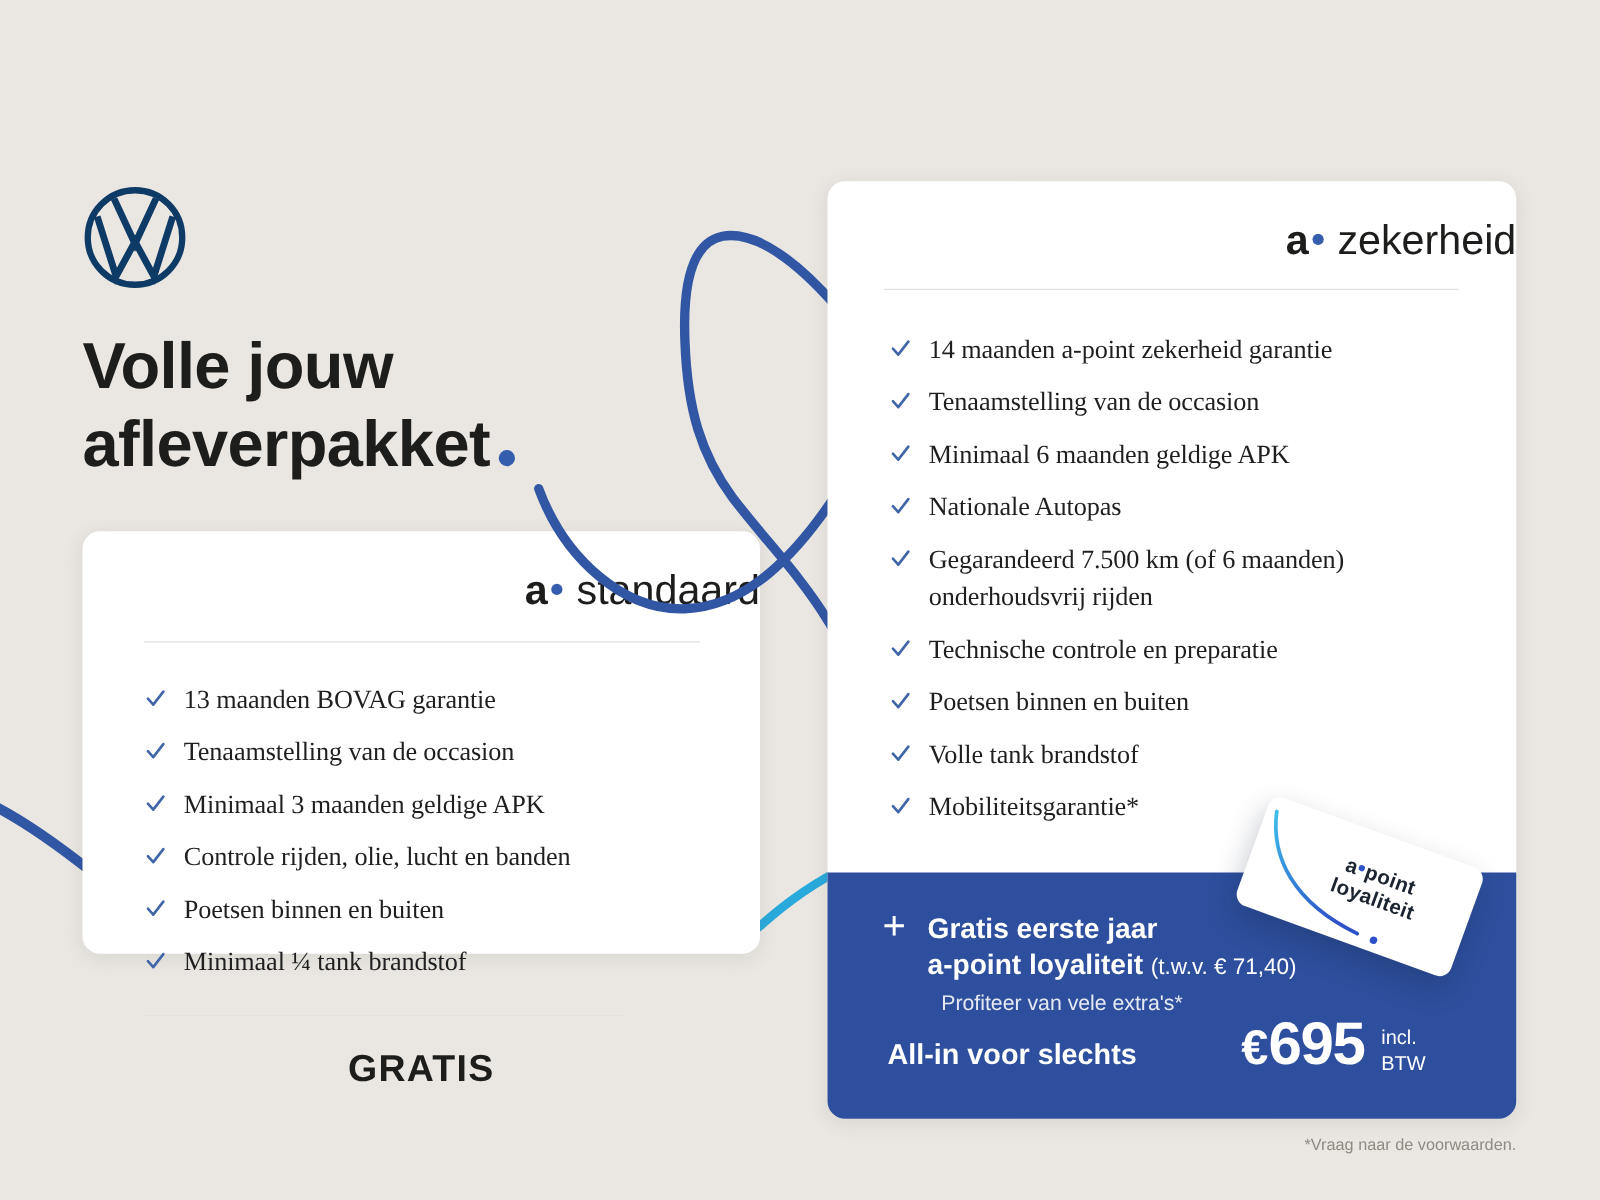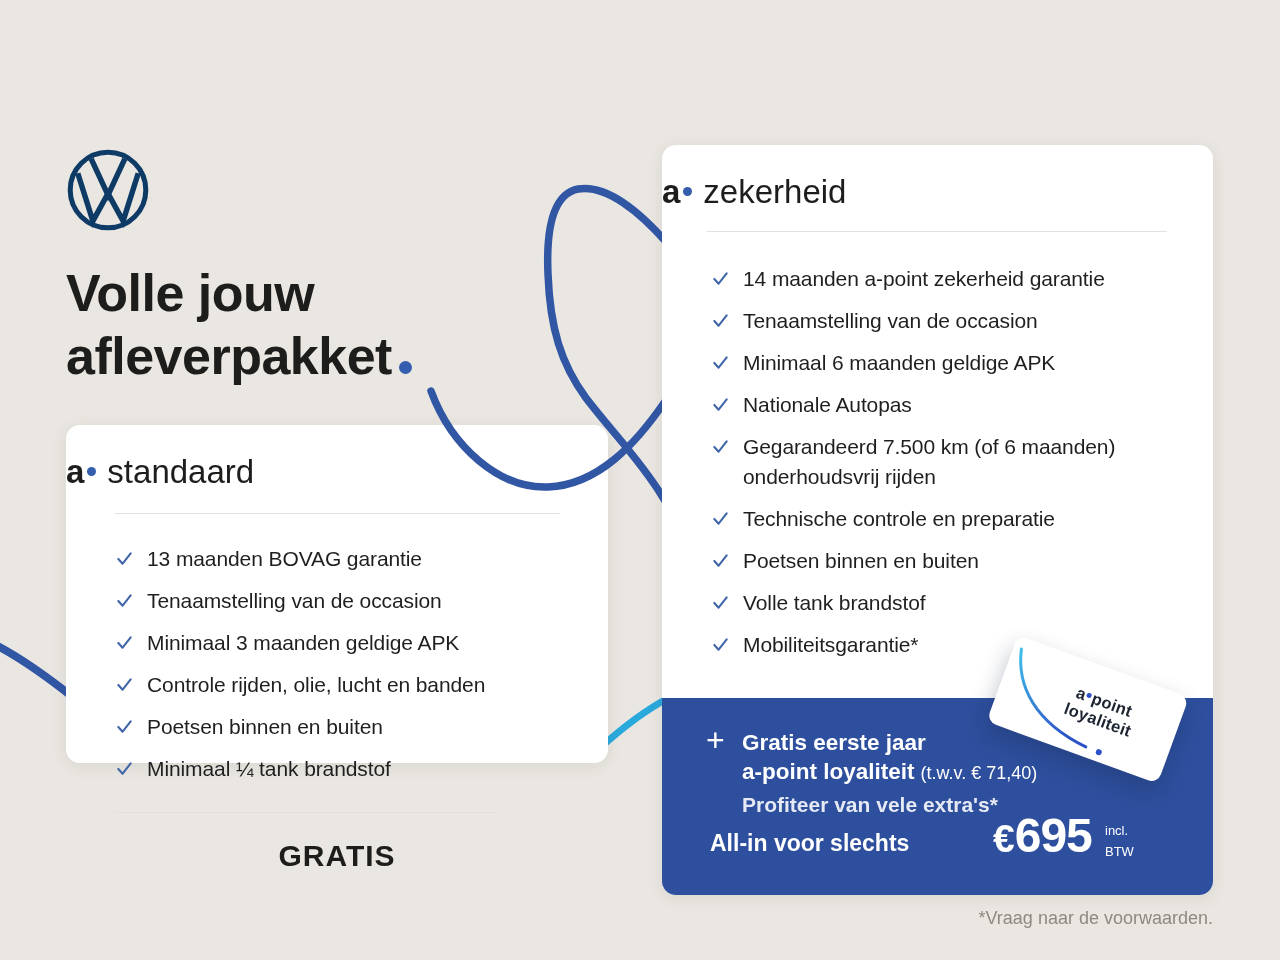--- a/index.html
+++ b/index.html
@@ -28,69 +28,69 @@
     font-size:52px;font-weight:700;line-height:63px;letter-spacing:-0.5px;}
   .heading .period{display:inline-block;width:13px;height:13px;border-radius:50%;
     background:var(--dot-blue);margin-left:7px;}
 
   
   .card{position:absolute;background:#fff;border-radius:14px;
     box-shadow:0 3px 16px rgba(70,65,55,0.10);}
   #card-standaard{left:66px;top:425px;width:542px;height:338px;z-index:2;}
   #card-zekerheid{left:662px;top:145px;width:551px;height:750px;z-index:4;}
 
-  .card-title{text-align:left;font-size:33px;color:var(--ink);font-weight:400;}
+  .card-title{text-align:right;font-size:33px;color:var(--ink);font-weight:400;}
   #card-standaard .card-title{margin-top:28px;}
   #card-zekerheid .card-title{margin-top:28px;}
   .card-title .t-a{font-weight:700;}
   .card-title .t-dot{display:inline-block;width:9px;height:9px;border-radius:50%;
     background:var(--dot-blue);margin:0 11px 0 3px;vertical-align:middle;transform:translateY(-3px);}
   .hr{height:1px;background:var(--divider);border:0;}
   #card-standaard .hr-top{margin:22px 48px 0 49px;}
   #card-zekerheid .hr-top{margin:20px 46px 0 45px;}
 
-  ul.features{list-style:none;}
+  ul.features{list-style:none;font-family:Liberation Serif, serif;}
   #card-standaard ul.features{margin:30px 30px 0 49px;}
   #card-zekerheid ul.features{margin:32px 28px 0 49px;}
   li.feature{display:flex;align-items:flex-start;margin-bottom:12px;}
   li.feature .check{flex:0 0 19px;width:19px;height:19px;margin:5px 13px 0 0;}
   li.feature .check path{fill:none;stroke:var(--check-blue);stroke-width:2.2;
     stroke-linecap:round;stroke-linejoin:round;}
   li.feature .ftext{font-size:21px;line-height:30px;color:#1f1f1f;letter-spacing:-0.1px;}
 
   .hr-bottom{margin:28px 108px 0 49px;}
   .gratis{margin-top:26px;text-align:center;font-size:30px;font-weight:700;
     letter-spacing:1px;color:var(--ink);}
 
   
   .panel{position:absolute;left:0;bottom:0;width:551px;height:197px;
     background:var(--panel-blue);border-radius:0 0 14px 14px;color:#fff;}
   .offer-plus{position:absolute;left:44px;top:24px;font-size:32px;font-weight:300;color:#fff;}
   .offer{position:absolute;left:80px;top:30px;}
   .offer .l1,.offer .l2b{font-size:22.5px;font-weight:700;line-height:29px;}
   .offer .l2s{font-size:18px;font-weight:400;margin-left:6px;}
-  .offer .l3{font-size:21px;font-weight:700;margin-top:7px;color:rgba(255,255,255,0.88);}
+  .offer .l3{font-size:17px;font-weight:400;margin-top:7px;color:rgba(255,255,255,0.88);margin-left:11px;}
   .allin{position:absolute;left:48px;top:132px;font-size:23px;font-weight:700;}
   .price{position:absolute;left:331px;top:113px;font-weight:700;letter-spacing:-1px;
     font-size:48px;line-height:50px;}
   .price .cur{font-size:39px;font-weight:700;margin-right:1px;}
-  .price-suffix{position:absolute;left:443px;top:122px;font-size:13px;line-height:21px;font-weight:400;}
+  .price-suffix{position:absolute;left:443px;top:122px;font-size:16px;line-height:21px;font-weight:400;}
 
   
   .loyalty{position:absolute;left:1018px;top:635px;width:182px;height:92px;z-index:5;
     background:#fff;border-radius:10px;transform:rotate(20deg);transform-origin:top left;
     box-shadow:0 10px 22px rgba(20,30,60,0.25);}
   .loyalty svg{position:absolute;left:0;top:0;width:182px;height:92px;}
   .loyalty .ltext{position:absolute;left:52px;top:24px;width:104px;text-align:center;
     font-size:16.5px;font-weight:700;line-height:19px;color:#1b2430;letter-spacing:0.3px;}
   .loyalty .ldot{display:inline-block;width:5px;height:5px;border-radius:50%;
     background:#2d52c8;margin:0 1px;vertical-align:middle;transform:translateY(-2px);}
 
   
-  .disclaimer{position:absolute;right:67px;top:908px;font-size:18px;color:var(--disclaimer);z-index:2;margin-left:28px;}
+  .disclaimer{position:absolute;right:67px;top:908px;font-size:13px;color:var(--disclaimer);z-index:2;margin-left:28px;}
 </style>
 </head>
 <body>
 
 <div id="canvas">
 
   <svg id="bg-under" class="layer" viewBox="0 0 1280 960">
     <path d="M -8 643 C 20 657, 45 675, 74 698" fill="none" stroke="#3156a4" stroke-width="8" stroke-linecap="round"></path>
     <path d="M 600 748 C 622 728, 642 712, 670 697" fill="none" stroke="#2aa9dc" stroke-width="7" stroke-linecap="round"></path>
   </svg>

